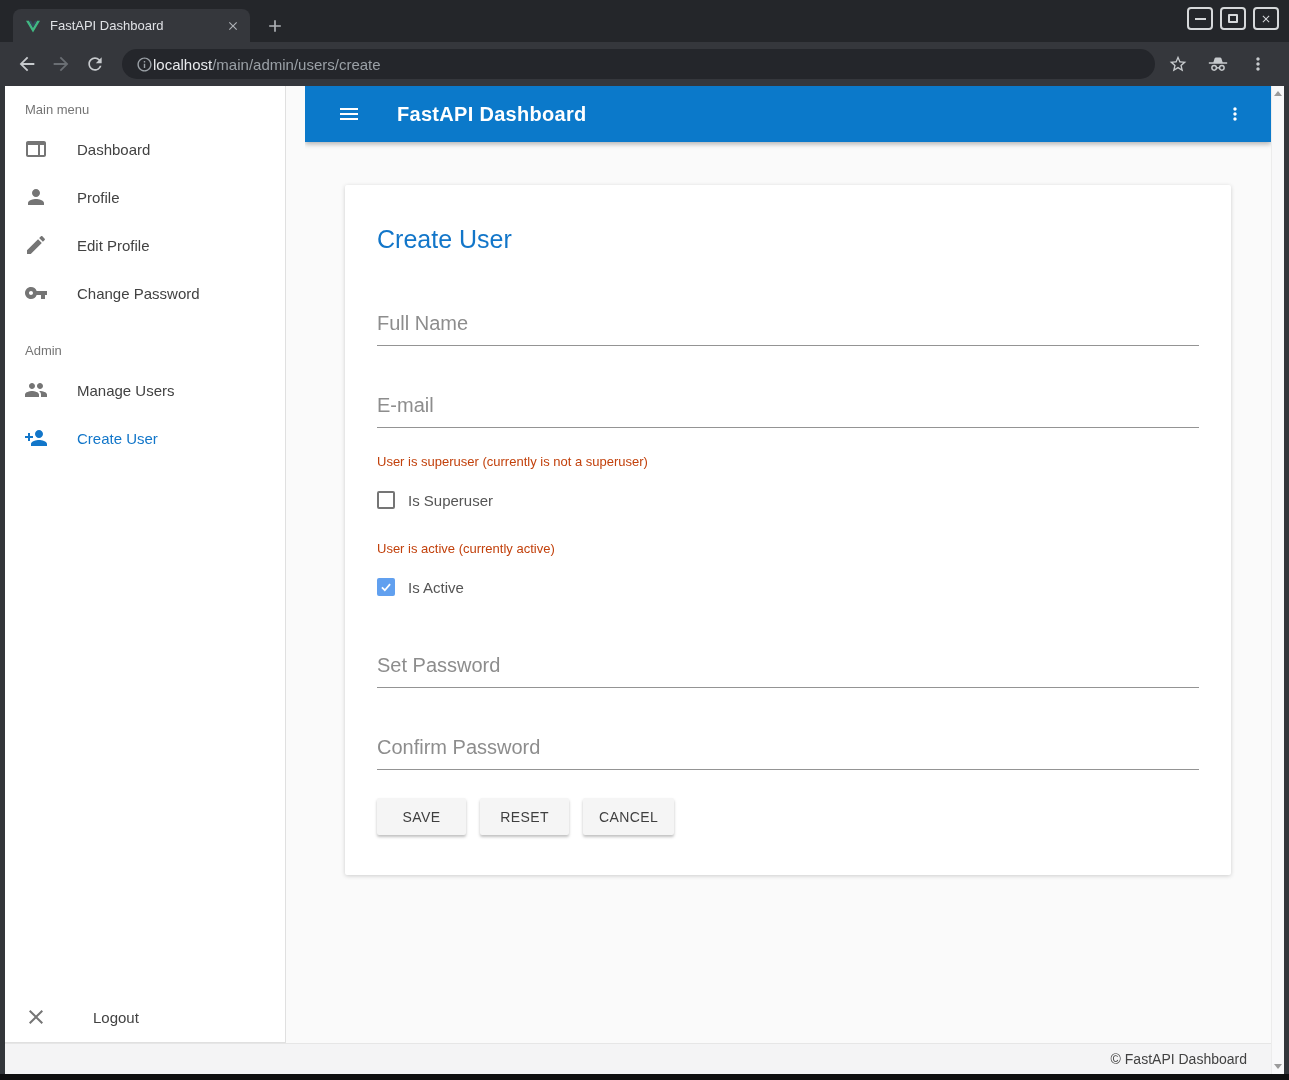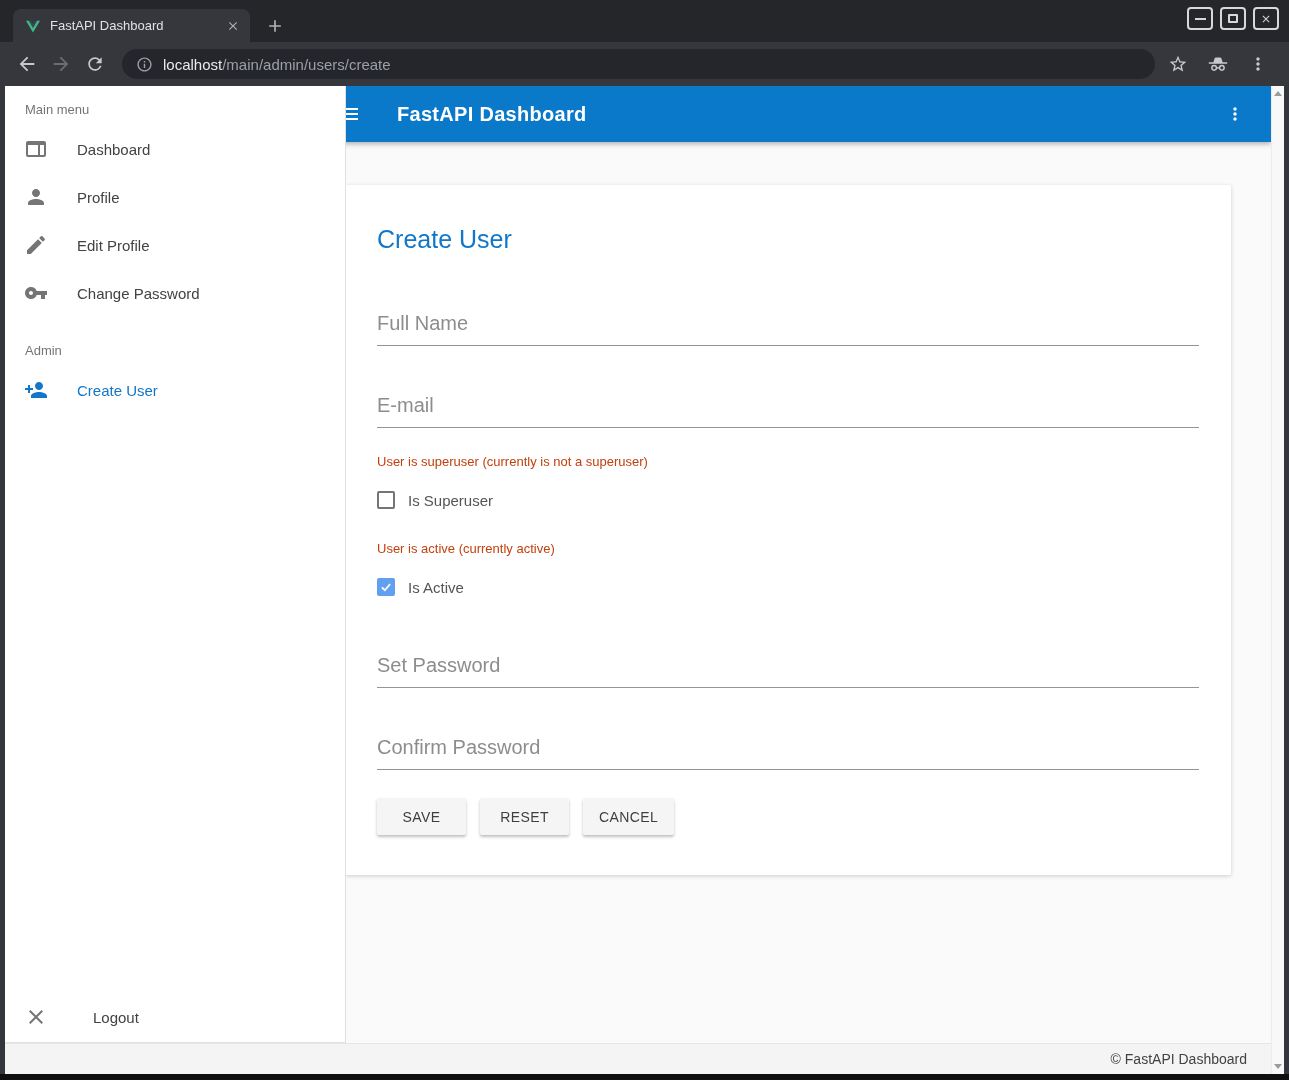--- a/index.html
+++ b/index.html
@@ -22,31 +22,31 @@
              display:flex; align-items:center; justify-content:center; }
   .glyph-min { width:11px; height:0; border-bottom:2px solid #d6d8da; }
   .glyph-max { width:10px; height:9px; border:2px solid #d6d8da; border-radius:1px; }
 
   .toolbar { position:absolute; left:0; top:42px; width:100%; height:44px; background:#35373c;
              display:flex; align-items:center; padding:0 12px; }
   .nav-btn { width:30px; height:30px; display:flex; align-items:center; justify-content:center;
              border-radius:50%; margin-right:4px; }
   .omnibox { flex:1; height:30px; background:#24262b; border-radius:15px; display:flex;
              align-items:center; padding:0 14px; margin:0 8px; }
-  .url-text { font-size:15px; margin-left:10px; white-space:nowrap;text-align:right; }
+  .url-text { font-size:15px; white-space:nowrap;text-align:right; }
   .url-host { color:#e8eaed; }
   .url-path { color:#9aa0a6; }
   .toolbar-right { display:flex; align-items:center; gap:6px; }
 
   
   .page { position:absolute; left:5px; right:5px; top:86px; bottom:6px; background:#fafafa; overflow:hidden; }
   .frame-bottom { position:absolute; left:0; right:0; bottom:0; height:6px; background:#0f0f10; }
 
   
-  .sidebar { position:absolute; left:0; top:0; bottom:31px; width:341px; background:#fff;
+  .sidebar { position:absolute; left:0; top:0; bottom:31px; width:281px; background:#fff;
              border-right:1px solid #e0e0e0; z-index:3; }
   .side-header { font-size:13px; color:#757575; padding:16px 20px 8px; }
   .side-item { height:48px; display:flex; align-items:center; padding-left:19px; cursor:pointer; }
   .side-item .s-icon { width:24px; height:24px; color:#757575; flex:0 0 24px; }
   .side-item .s-label { font-size:15px; color:#424242; margin-left:29px; }
   .side-item.active .s-icon { color:#1276c9; }
   .side-item.active .s-label { color:#1276c9; }
   .side-section-2 { margin-top:10px; }
   .side-bottom { position:absolute; left:0; right:0; bottom:0; }
   .side-divider { border-top:1px solid #e0e0e0; }
@@ -224,20 +224,28 @@
         <span class="s-icon">
           <svg width="24" height="24" viewBox="0 0 24 24" fill="currentColor">
             <path d="M12.65 10A5.99 5.99 0 0 0 7 6c-3.31 0-6 2.69-6 6s2.69 6 6 6a5.99 5.99 0 0 0 5.65-4H17v4h4v-4h2v-4H12.65zM7 14c-1.1 0-2-.9-2-2s.9-2 2-2 2 .9 2 2-.9 2-2 2z"></path>
           </svg>
         </span>
         <span class="s-label">Change Password</span>
       </div>
 
       <div class="side-header side-section-2">Admin</div>
 
+      <div class="side-item">
+        <span class="s-icon">
+          <svg width="24" height="24" viewBox="0 0 24 24" fill="currentColor">
+            <path d="M16 11c1.66 0 2.99-1.34 2.99-3S17.66 5 16 5c-1.66 0-3 1.34-3 3s1.34 3 3 3zm-8 0c1.66 0 2.99-1.34 2.99-3S9.66 5 8 5C6.34 5 5 6.34 5 8s1.34 3 3 3zm0 2c-2.33 0-7 1.17-7 3.5V19h14v-2.5c0-2.33-4.67-3.5-7-3.5zm8 0c-.29 0-.62.02-.97.05 1.16.84 1.97 1.97 1.97 3.45V19h6v-2.5c0-2.33-4.67-3.5-7-3.5z"></path>
+          </svg>
+        </span>
+        <span class="s-label">Manage Users</span>
+      </div>
 
       <div class="side-item active">
         <span class="s-icon">
           <svg width="24" height="24" viewBox="0 0 24 24" fill="currentColor">
             <path d="M15 12c2.21 0 4-1.79 4-4s-1.79-4-4-4-4 1.79-4 4 1.79 4 4 4zm-9-2V7H4v3H1v2h3v3h2v-3h3v-2H6zm9 4c-2.67 0-8 1.34-8 4v2h16v-2c0-2.66-5.33-4-8-4z"></path>
           </svg>
         </span>
         <span class="s-label">Create User</span>
       </div>
 

